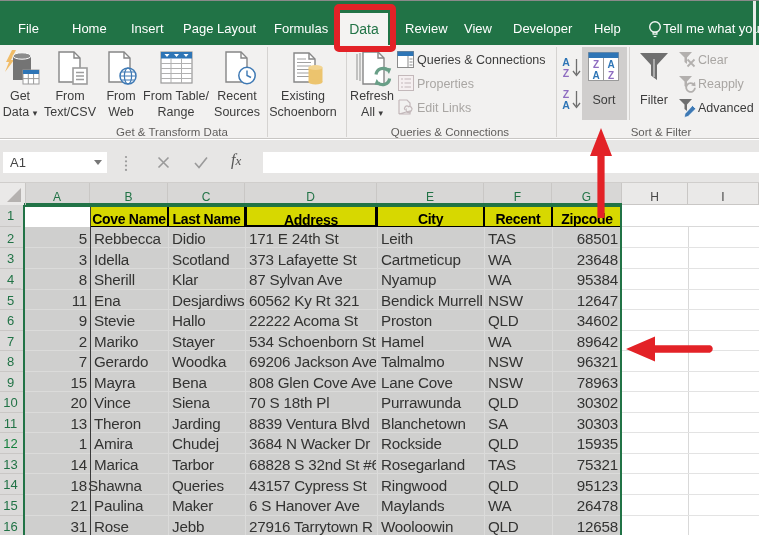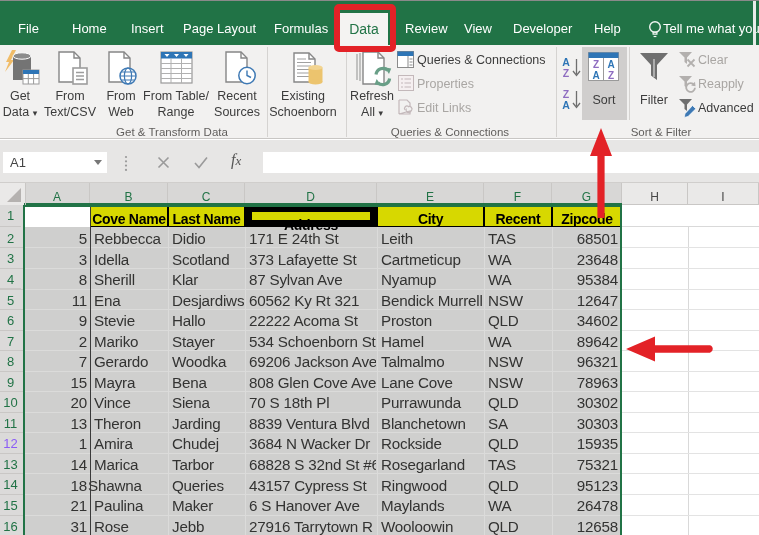--- a/index.html
+++ b/index.html
@@ -195,21 +195,21 @@
 <div class="a" style="left:622px;top:183px;width:66px;line-height:28px;text-align:center;font-size:12px;color:#474747;background:#eae9e8;border-right:1px solid #c9c7c5;height:22px">H</div>
 <div class="a" style="left:688px;top:183px;width:71px;line-height:28px;text-align:center;font-size:12px;color:#474747;background:#eae9e8;border-right:1px solid #c9c7c5;height:22px">I</div>
 <div class="a" style="left:24px;top:203px;width:598px;height:2px;background:#217346"></div>
 <div class="a" style="left:622px;top:204px;width:137px;height:1px;background:#c9c7c5"></div>
 <div class="a" style="left:25px;top:183px;width:1px;height:22px;background:#c9c7c5"></div>
 <div class="a" style="left:25px;top:227px;width:597px;height:308px;background:#cfcfce"></div>
 <div class="a" style="left:688px;top:205px;width:1px;height:330px;background:#d9d9d9"></div>
 <div class="a" style="left:25px;top:205px;width:65px;height:22px;background:#fff"></div>
 <div class="a" style="left:90px;top:205px;width:78px;height:22px;background:#d7d800;border:1px solid #000;color:#000;font-size:14px;font-weight:bold;letter-spacing:-0.3px;text-align:center;line-height:27px">Cove Name</div>
 <div class="a" style="left:168px;top:205px;width:77px;height:22px;background:#d7d800;border:1px solid #000;color:#000;font-size:14px;font-weight:bold;letter-spacing:-0.3px;text-align:center;line-height:27px">Last Name</div>
-<div class="a" style="left:245px;top:205px;width:132px;height:22px;background:#d7d800;border:7px solid #000000;color:#000;font-size:14px;font-weight:bold;letter-spacing:-0.3px;text-align:center;line-height:27px">Address</div>
+<div class="a" style="left:245px;top:205px;width:132px;height:22px;background:#d7d800;border:2px solid #000000;color:#000;font-size:14px;font-weight:bold;letter-spacing:-0.3px;text-align:center;line-height:27px">Address</div>
 <div class="a" style="left:377px;top:205px;width:107px;height:22px;background:#d7d800;border:1px solid #000;color:#000;font-size:14px;font-weight:bold;letter-spacing:-0.3px;text-align:center;line-height:27px">City</div>
 <div class="a" style="left:484px;top:205px;width:68px;height:22px;background:#d7d800;border:1px solid #000;color:#000;font-size:14px;font-weight:bold;letter-spacing:-0.3px;text-align:center;line-height:27px">Recent</div>
 <div class="a" style="left:552px;top:205px;width:70px;height:22px;background:#d7d800;border:1px solid #000;color:#000;font-size:14px;font-weight:bold;letter-spacing:-0.3px;text-align:center;line-height:27px">Zipcode</div>
 <div class="a" style="left:622px;top:205px;width:66px;height:22px;background:#fff;border-bottom:1px solid #d9d9d9"></div>
 <div class="a" style="left:688px;top:205px;width:71px;height:22px;background:#fff;border-bottom:1px solid #d9d9d9"></div>
 <div class="a" style="left:25px;top:247.4px;width:597px;height:1px;background:#dbdbda"></div>
 <div class="cell num" style="left:27px;top:227.8px;width:60px;height:20.6px;line-height:20.6px">5</div>
 <div class="cell" style="left:94px;top:227.8px;width:73px;height:20.6px;line-height:20.6px">Rebbecca</div>
 <div class="cell" style="left:172px;top:227.8px;width:72px;height:20.6px;line-height:20.6px">Didio</div>
 <div class="cell" style="left:249px;top:227.8px;width:127px;height:20.6px;line-height:20.6px">171 E 24th St</div>
@@ -353,21 +353,21 @@
 <div class="a" style="left:0;top:227.8px;width:21px;height:20.6px;line-height:20.6px;text-align:center;font-size:13px;color:#217346;border-bottom:1px solid #c9c7c5;padding-top:1px">2</div>
 <div class="a" style="left:0;top:248.4px;width:21px;height:20.6px;line-height:20.6px;text-align:center;font-size:13px;color:#217346;border-bottom:1px solid #c9c7c5;padding-top:1px">3</div>
 <div class="a" style="left:0;top:268.9px;width:21px;height:20.6px;line-height:20.6px;text-align:center;font-size:13px;color:#217346;border-bottom:1px solid #c9c7c5;padding-top:1px">4</div>
 <div class="a" style="left:0;top:289.5px;width:21px;height:20.6px;line-height:20.6px;text-align:center;font-size:13px;color:#217346;border-bottom:1px solid #c9c7c5;padding-top:1px">5</div>
 <div class="a" style="left:0;top:310.0px;width:21px;height:20.6px;line-height:20.6px;text-align:center;font-size:13px;color:#217346;border-bottom:1px solid #c9c7c5;padding-top:1px">6</div>
 <div class="a" style="left:0;top:330.6px;width:21px;height:20.6px;line-height:20.6px;text-align:center;font-size:13px;color:#217346;border-bottom:1px solid #c9c7c5;padding-top:1px">7</div>
 <div class="a" style="left:0;top:351.1px;width:21px;height:20.6px;line-height:20.6px;text-align:center;font-size:13px;color:#217346;border-bottom:1px solid #c9c7c5;padding-top:1px">8</div>
 <div class="a" style="left:0;top:371.6px;width:21px;height:20.6px;line-height:20.6px;text-align:center;font-size:13px;color:#217346;border-bottom:1px solid #c9c7c5;padding-top:1px">9</div>
 <div class="a" style="left:0;top:392.2px;width:21px;height:20.6px;line-height:20.6px;text-align:center;font-size:13px;color:#217346;border-bottom:1px solid #c9c7c5;padding-top:1px">10</div>
 <div class="a" style="left:0;top:412.8px;width:21px;height:20.6px;line-height:20.6px;text-align:center;font-size:13px;color:#217346;border-bottom:1px solid #c9c7c5;padding-top:1px">11</div>
-<div class="a" style="left:0;top:433.3px;width:21px;height:20.6px;line-height:20.6px;text-align:center;font-size:13px;color:#8b5cf6;border-bottom:1px solid #c9c7c5;padding-top:1px">12</div>
+<div class="a" style="left:0;top:433.3px;width:21px;height:20.6px;line-height:20.6px;text-align:center;font-size:13px;color:#15803d;border-bottom:1px solid #c9c7c5;padding-top:1px">12</div>
 <div class="a" style="left:0;top:453.9px;width:21px;height:20.6px;line-height:20.6px;text-align:center;font-size:13px;color:#217346;border-bottom:1px solid #c9c7c5;padding-top:1px">13</div>
 <div class="a" style="left:0;top:474.4px;width:21px;height:20.6px;line-height:20.6px;text-align:center;font-size:13px;color:#217346;border-bottom:1px solid #c9c7c5;padding-top:1px">14</div>
 <div class="a" style="left:0;top:495.0px;width:21px;height:20.6px;line-height:20.6px;text-align:center;font-size:13px;color:#217346;border-bottom:1px solid #c9c7c5;padding-top:1px">15</div>
 <div class="a" style="left:0;top:515.5px;width:21px;height:20.6px;line-height:20.6px;text-align:center;font-size:13px;color:#217346;border-bottom:1px solid #c9c7c5;padding-top:1px">16</div>
 <div class="a" style="left:0;top:247.4px;width:25px;height:1px;background:#c9c7c5"></div>
 <div class="a" style="left:0;top:267.9px;width:25px;height:1px;background:#c9c7c5"></div>
 <div class="a" style="left:0;top:288.5px;width:25px;height:1px;background:#c9c7c5"></div>
 <div class="a" style="left:0;top:309.0px;width:25px;height:1px;background:#c9c7c5"></div>
 <div class="a" style="left:0;top:329.6px;width:25px;height:1px;background:#c9c7c5"></div>
 <div class="a" style="left:0;top:350.1px;width:25px;height:1px;background:#c9c7c5"></div>

